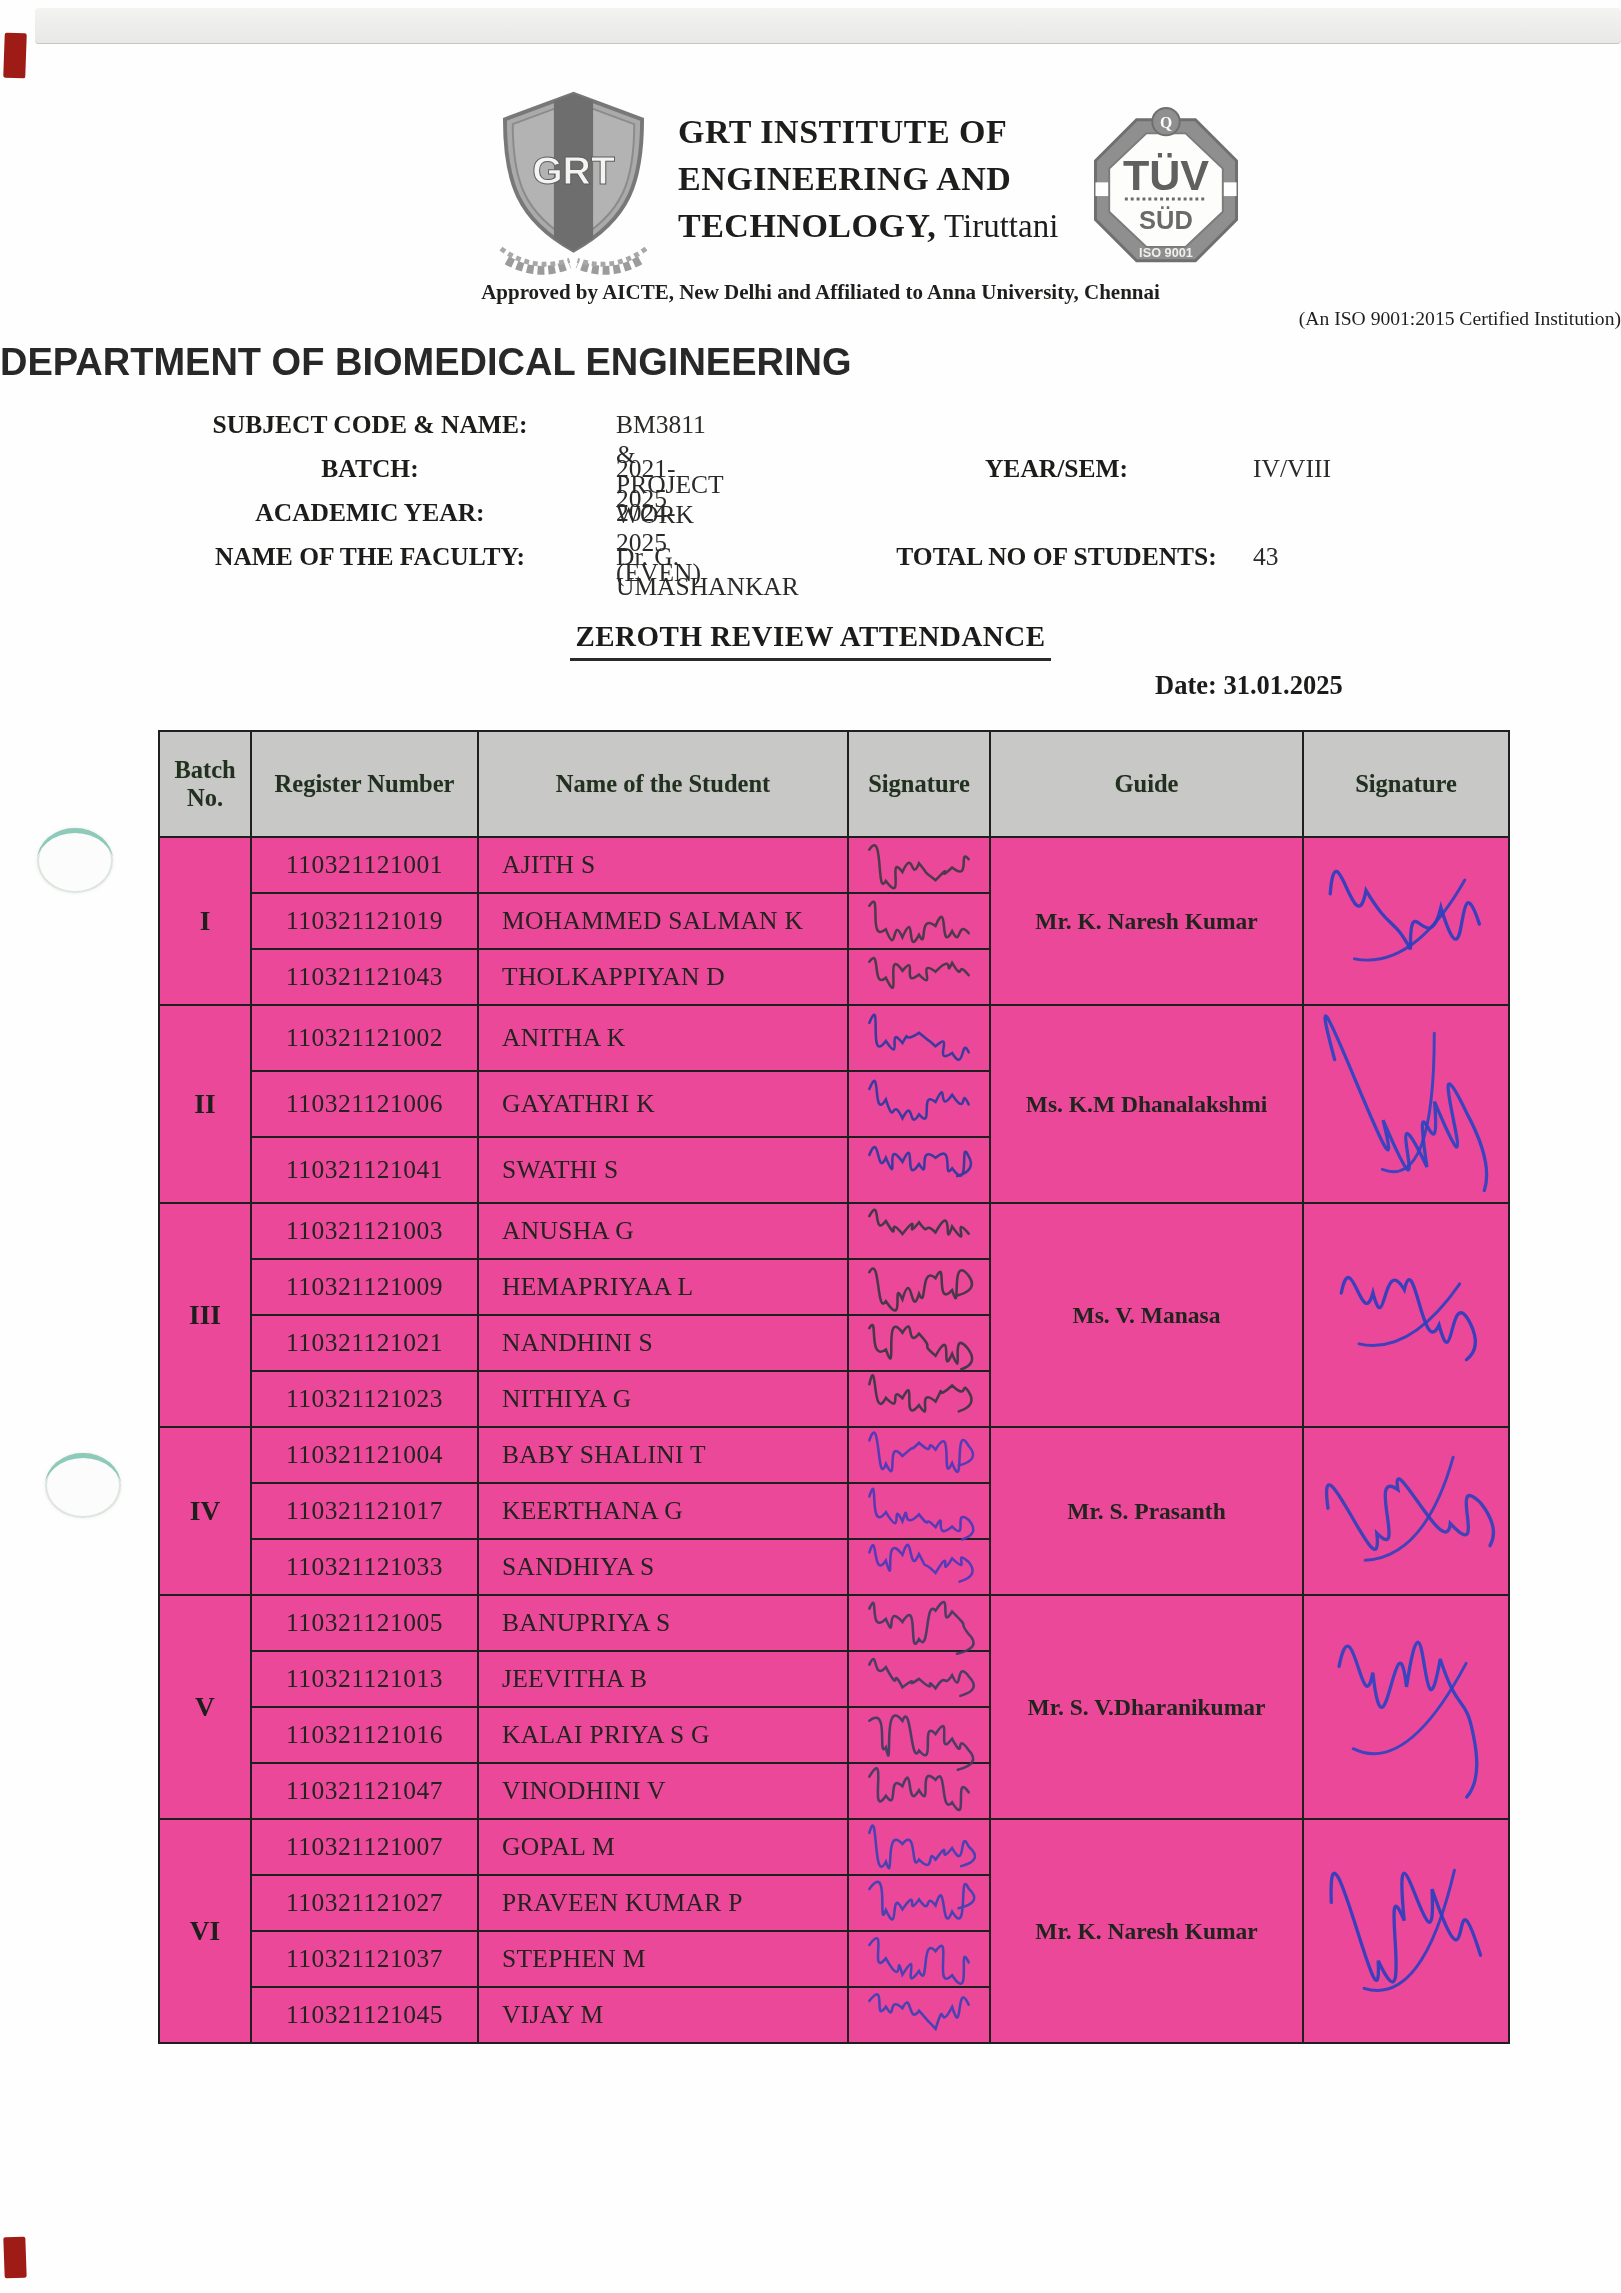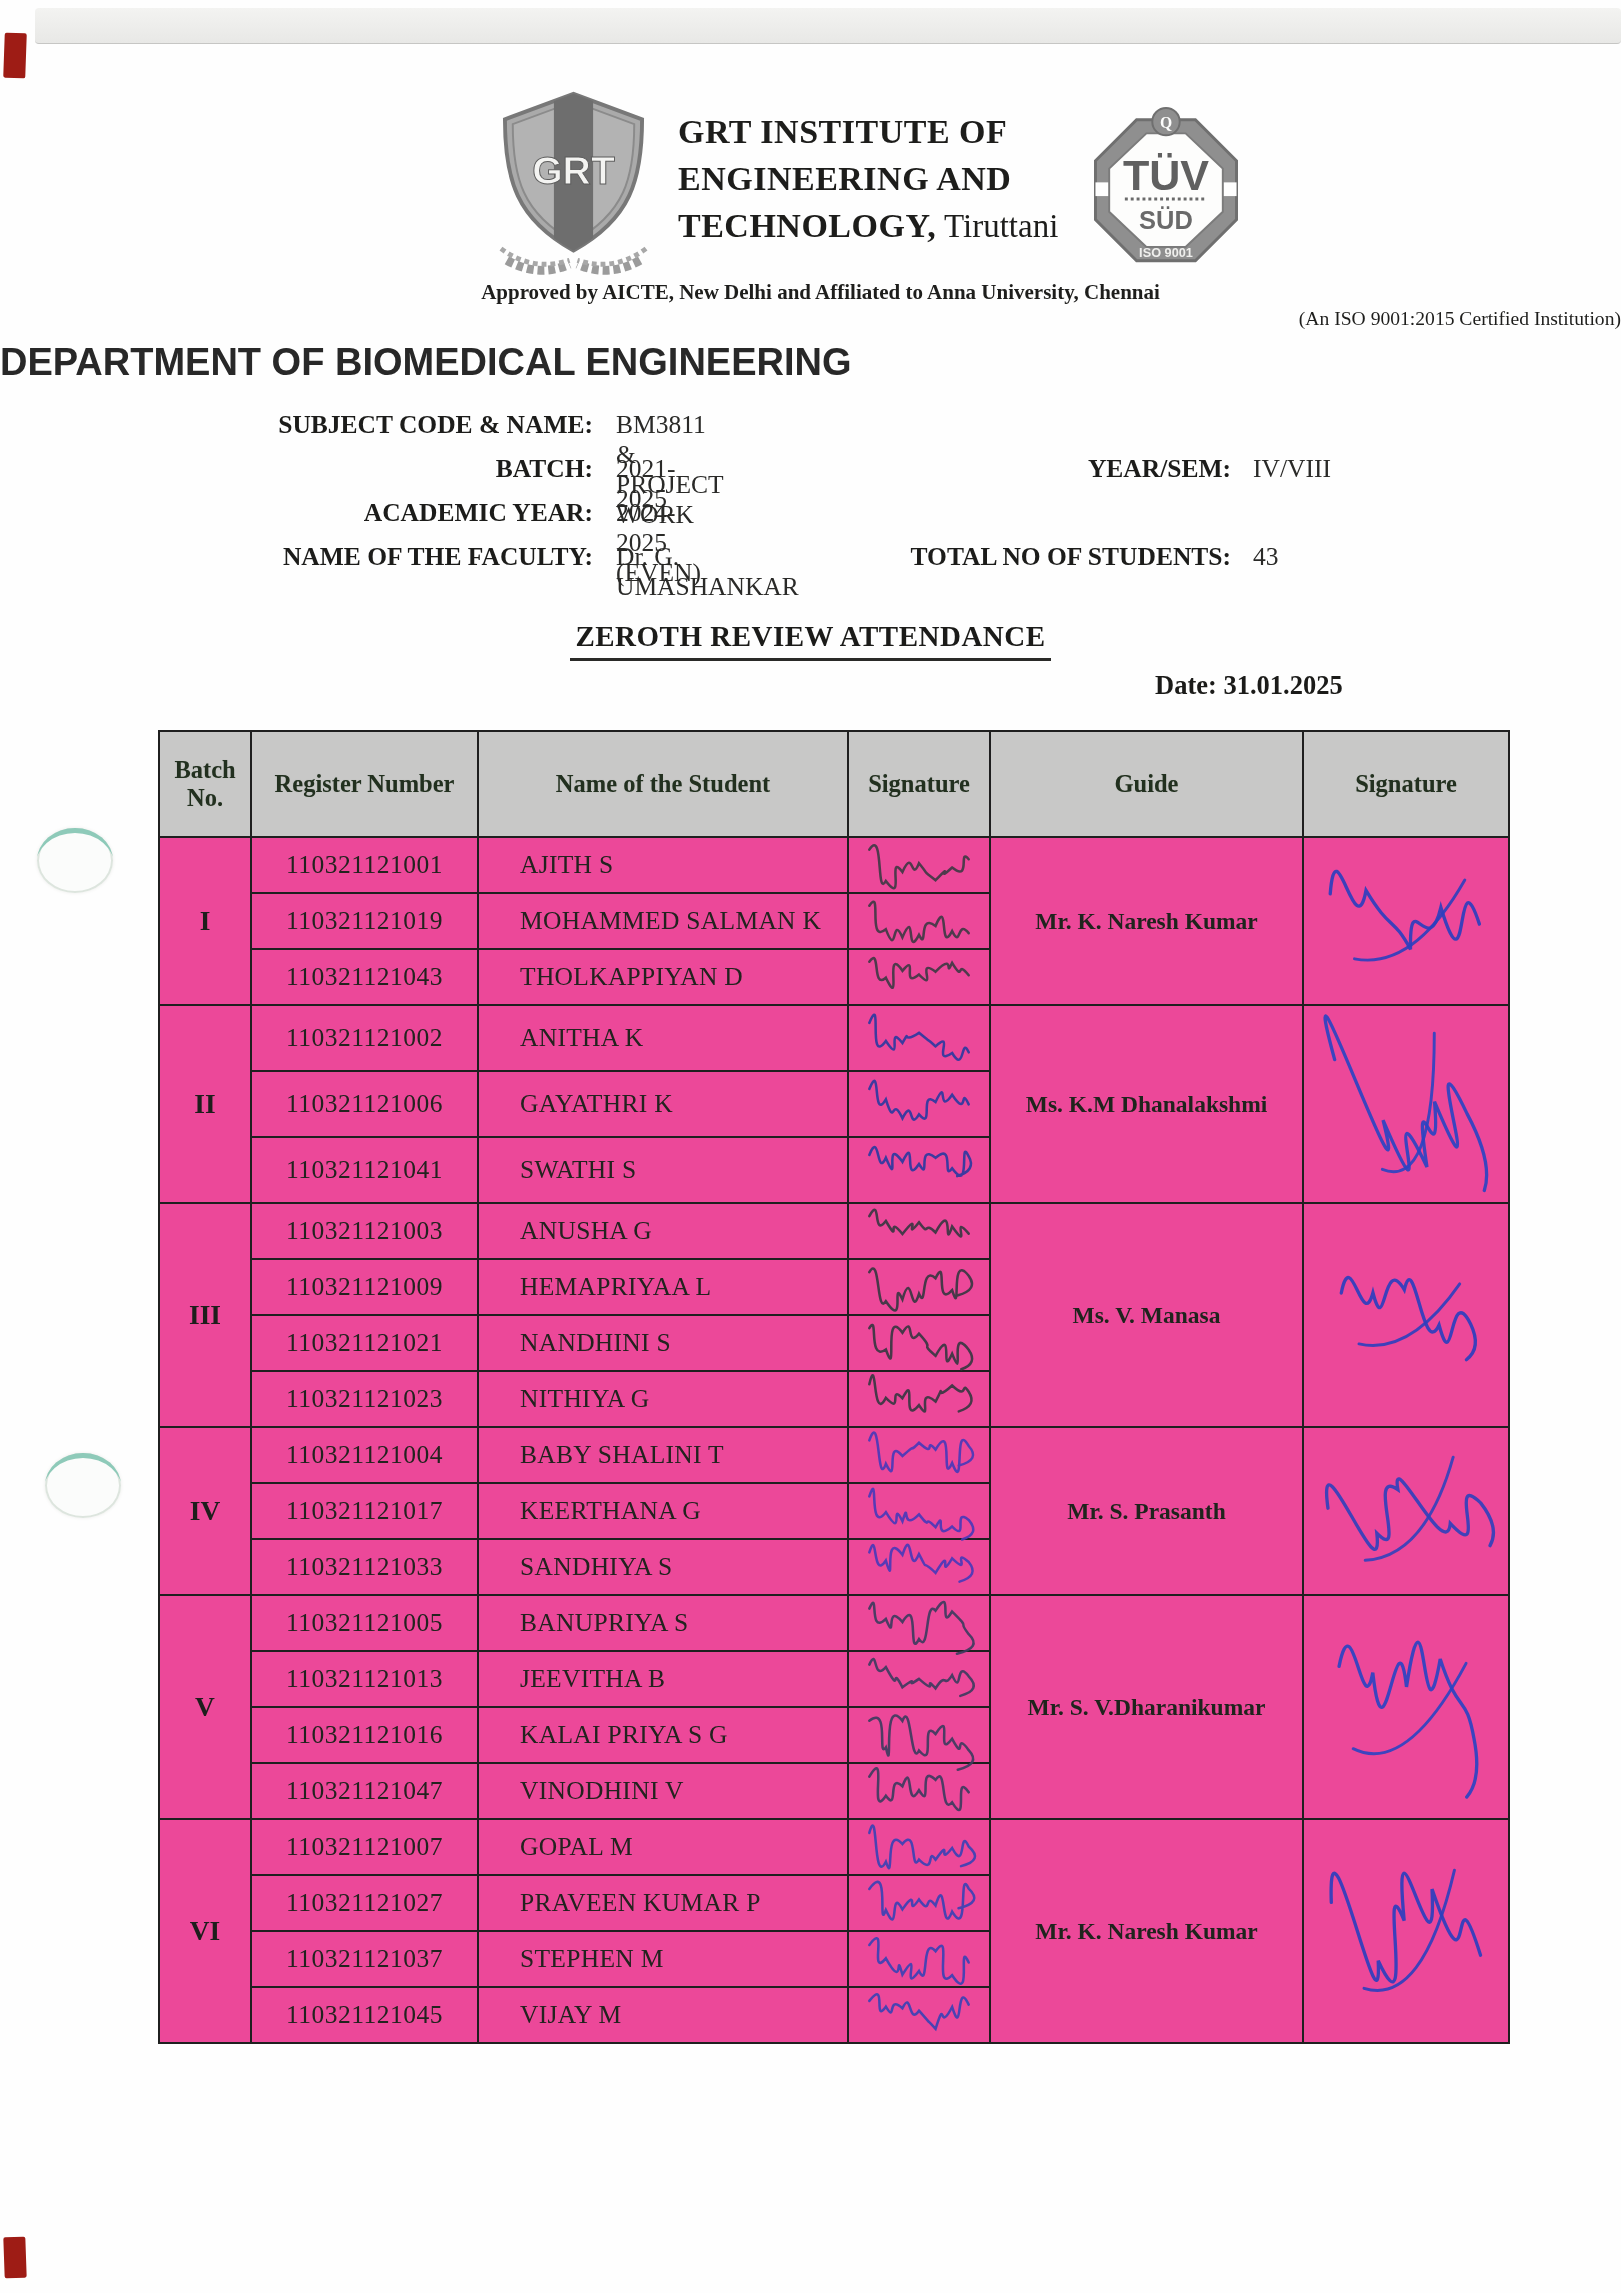--- a/index.html
+++ b/index.html
@@ -25,40 +25,40 @@
   .logo-tuv{position:absolute;left:1068px;top:104px;}
   .approval{position:absolute;left:0;right:0;top:280px;text-align:center;
             font-weight:bold;font-size:21px;color:#1e1e1c;margin-left:20px;}
   .iso{position:absolute;left:0;right:0;top:308px;text-align:right;
        font-weight:normal;font-size:19.6px;color:#1e1e1c;}
   .dept{position:absolute;left:0;right:0;top:341px;text-align:left;
         font-family:"Liberation Sans",sans-serif;font-weight:bold;font-size:38px;color:#282828;}
 
   
   .inforow{position:absolute;height:39px;font-size:25.5px;}
-  .inflabel{position:absolute;left:147px;width:446px;text-align:right;font-weight:bold;color:#1c1c1a;}
+  .inflabel{position:absolute;left:147px;width:446px;text-align:center;font-weight:bold;color:#1c1c1a;}
   .infvalue{position:absolute;left:616px;color:#2a2a28;}
   .inflabel.r{left:882px;width:349px;}
   .infvalue.r{left:1253px;}
 
   .doc-title{position:absolute;left:0;right:0;top:620px;text-align:center;}
   .doc-title span{display:inline-block;font-weight:bold;font-size:29px;letter-spacing:0.5px;color:#1b1b19;
                   border-bottom:3.9px solid #2a2a28;padding:0 5.9px 4.9px 5.9px;}
   .dateline{position:absolute;left:1155px;top:670px;font-weight:bold;font-size:26.5px;color:#1b1b19;}
 
   
   .tblwrap{position:absolute;left:158px;top:730px;}
   table.att{border-collapse:collapse;table-layout:fixed;width:1350px;background:#ec4899;}
   table.att th, table.att td{border:2px solid #1f1f1f;overflow:visible;}
   table.att th{height:102px;background:#c8c8c7;font-size:24.5px;font-weight:bold;color:#22301f;
                text-shadow:0 0 1px #55624f33;}
   table.att td{height:52px;}
   td.c-batch{text-align:center;font-weight:bold;font-size:27.4px;color:#1e1e1c;}
   td.c-reg{text-align:center;font-size:25.5px;color:#23231f;letter-spacing:0.5px;}
-  td.c-name{padding-left:41px;font-size:25.5px;color:#23231f;letter-spacing:0.3px;}
+  td.c-name{padding-left:23px;font-size:25.5px;color:#23231f;letter-spacing:0.3px;}
   td.c-sig{text-align:center;padding:0;}
   td.c-guide{text-align:center;font-weight:bold;font-size:23.5px;color:#1f241d;}
   td.c-gsig{text-align:center;padding:0;}
   .sigbox{display:block;margin:0 auto;overflow:visible;}
 </style>
 </head>
 <body>
 
 <div class="page">
 

